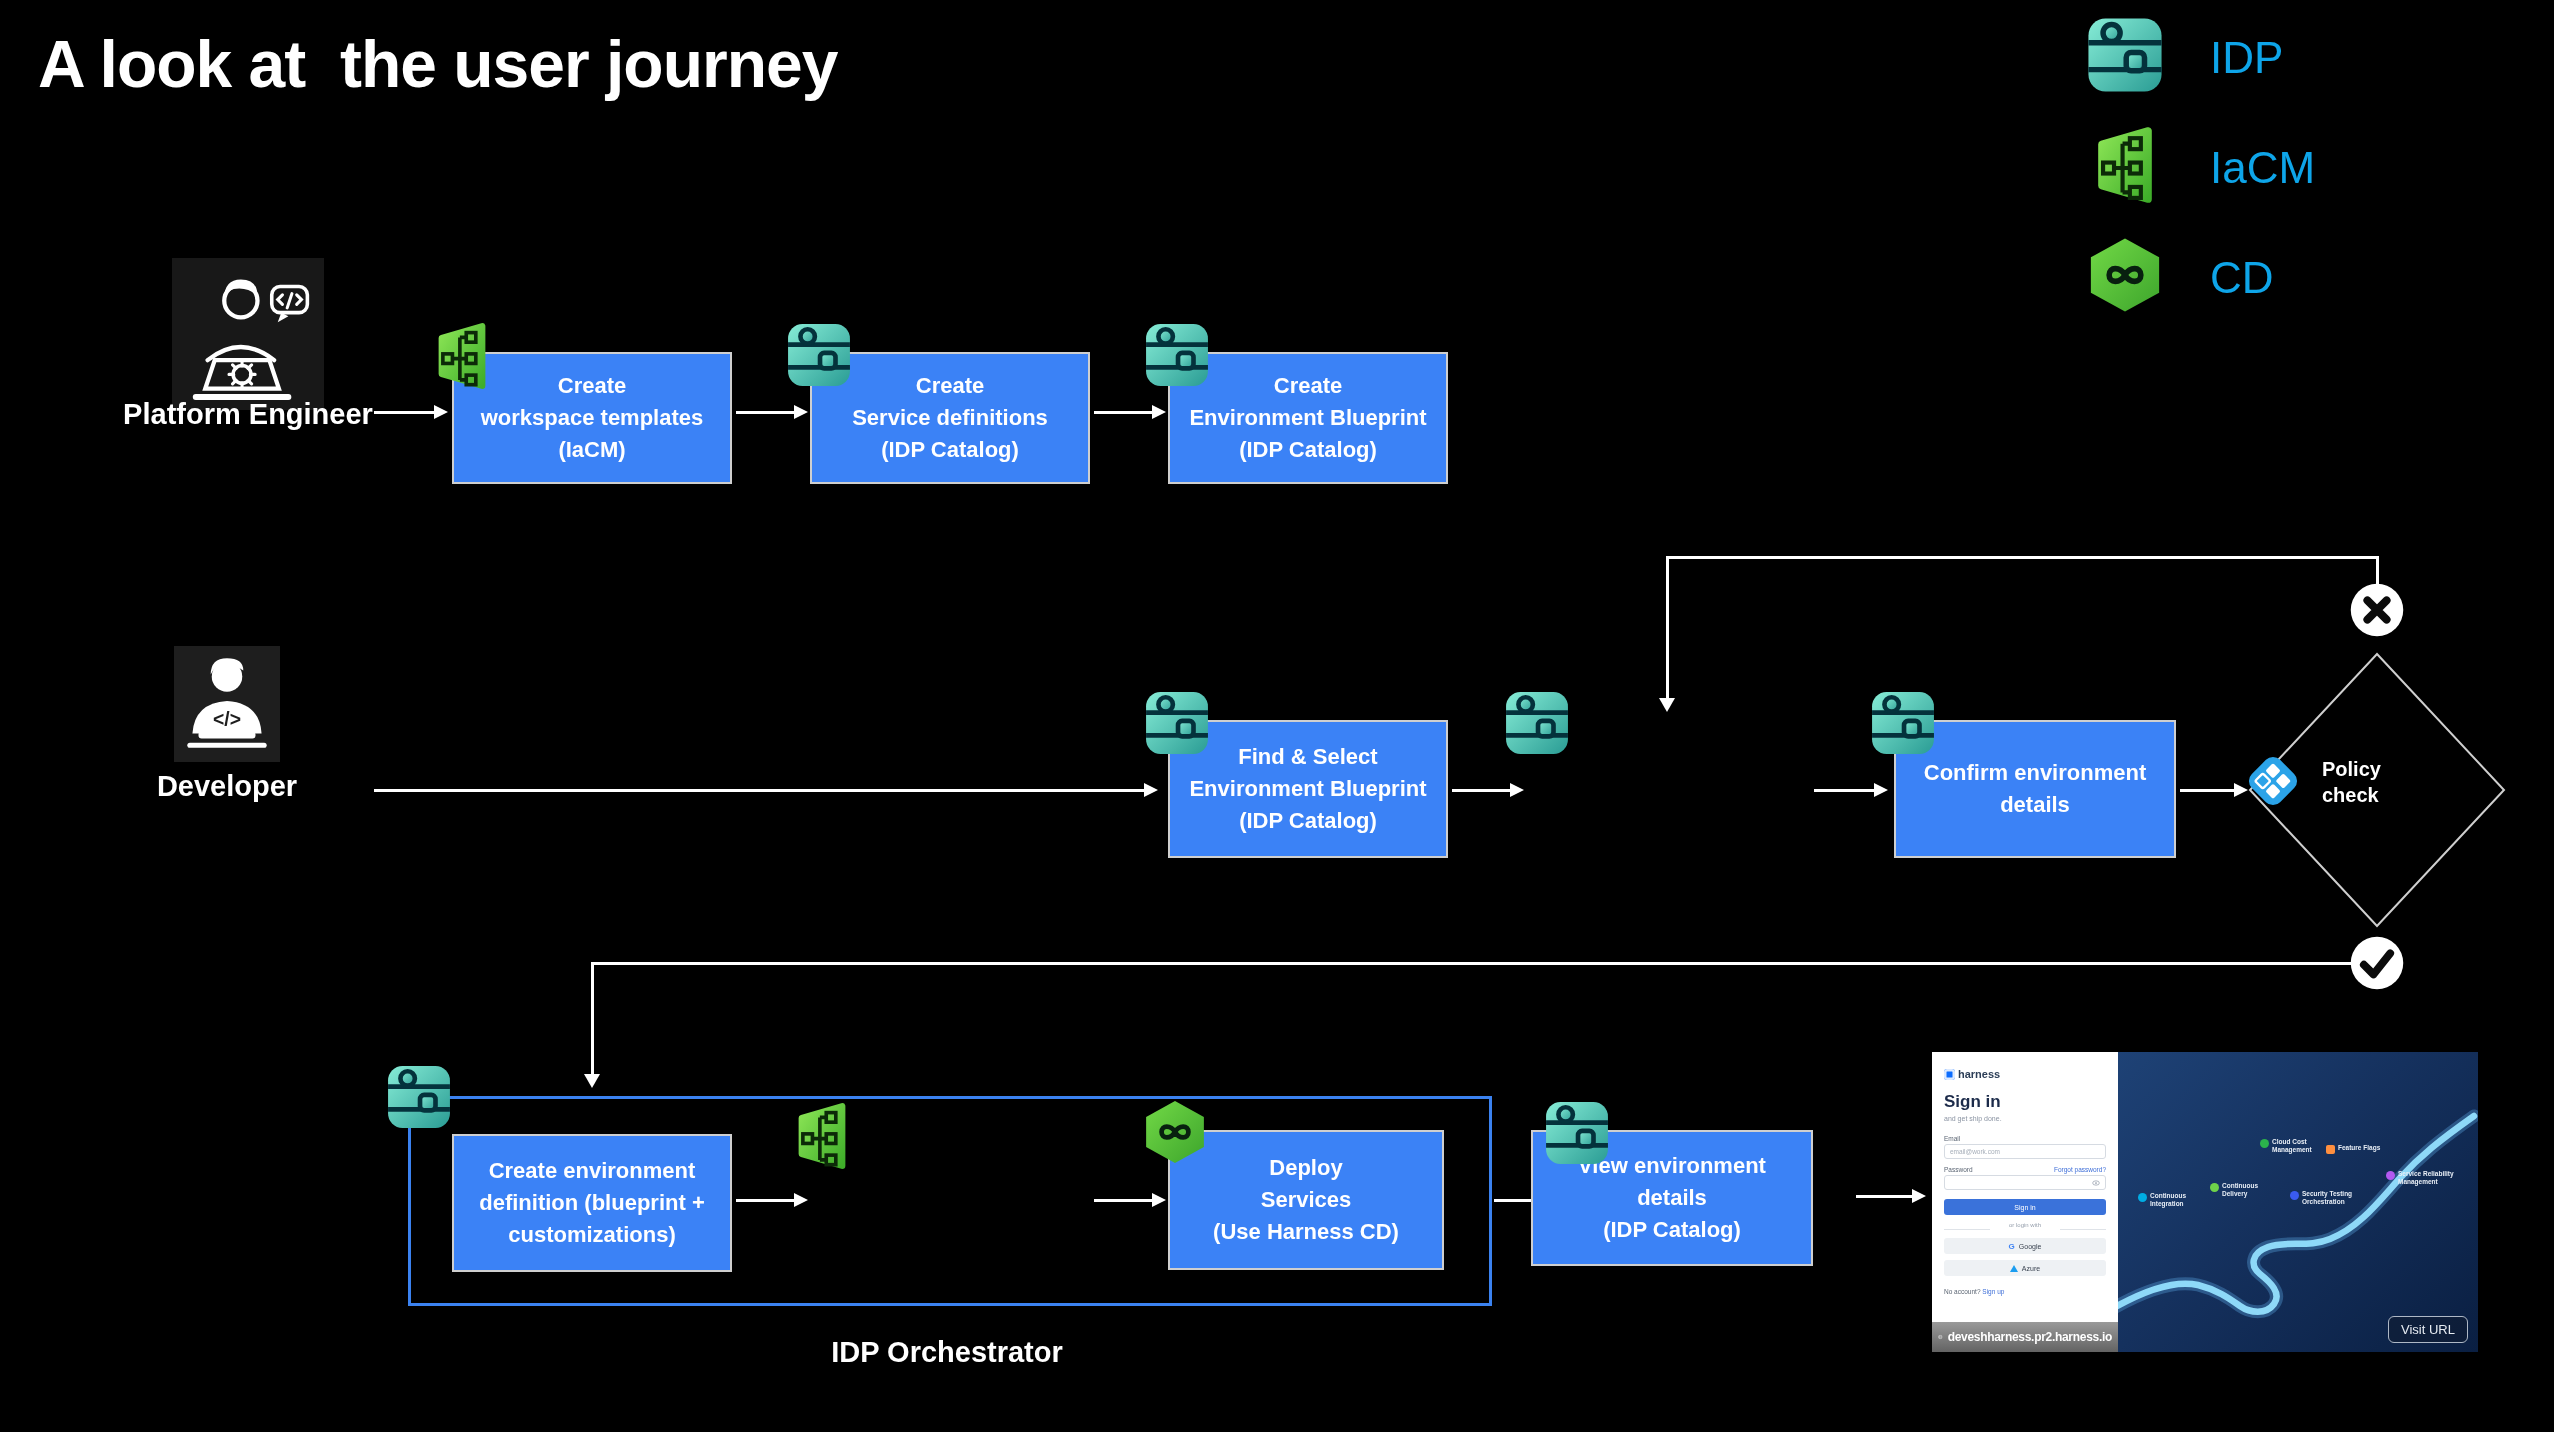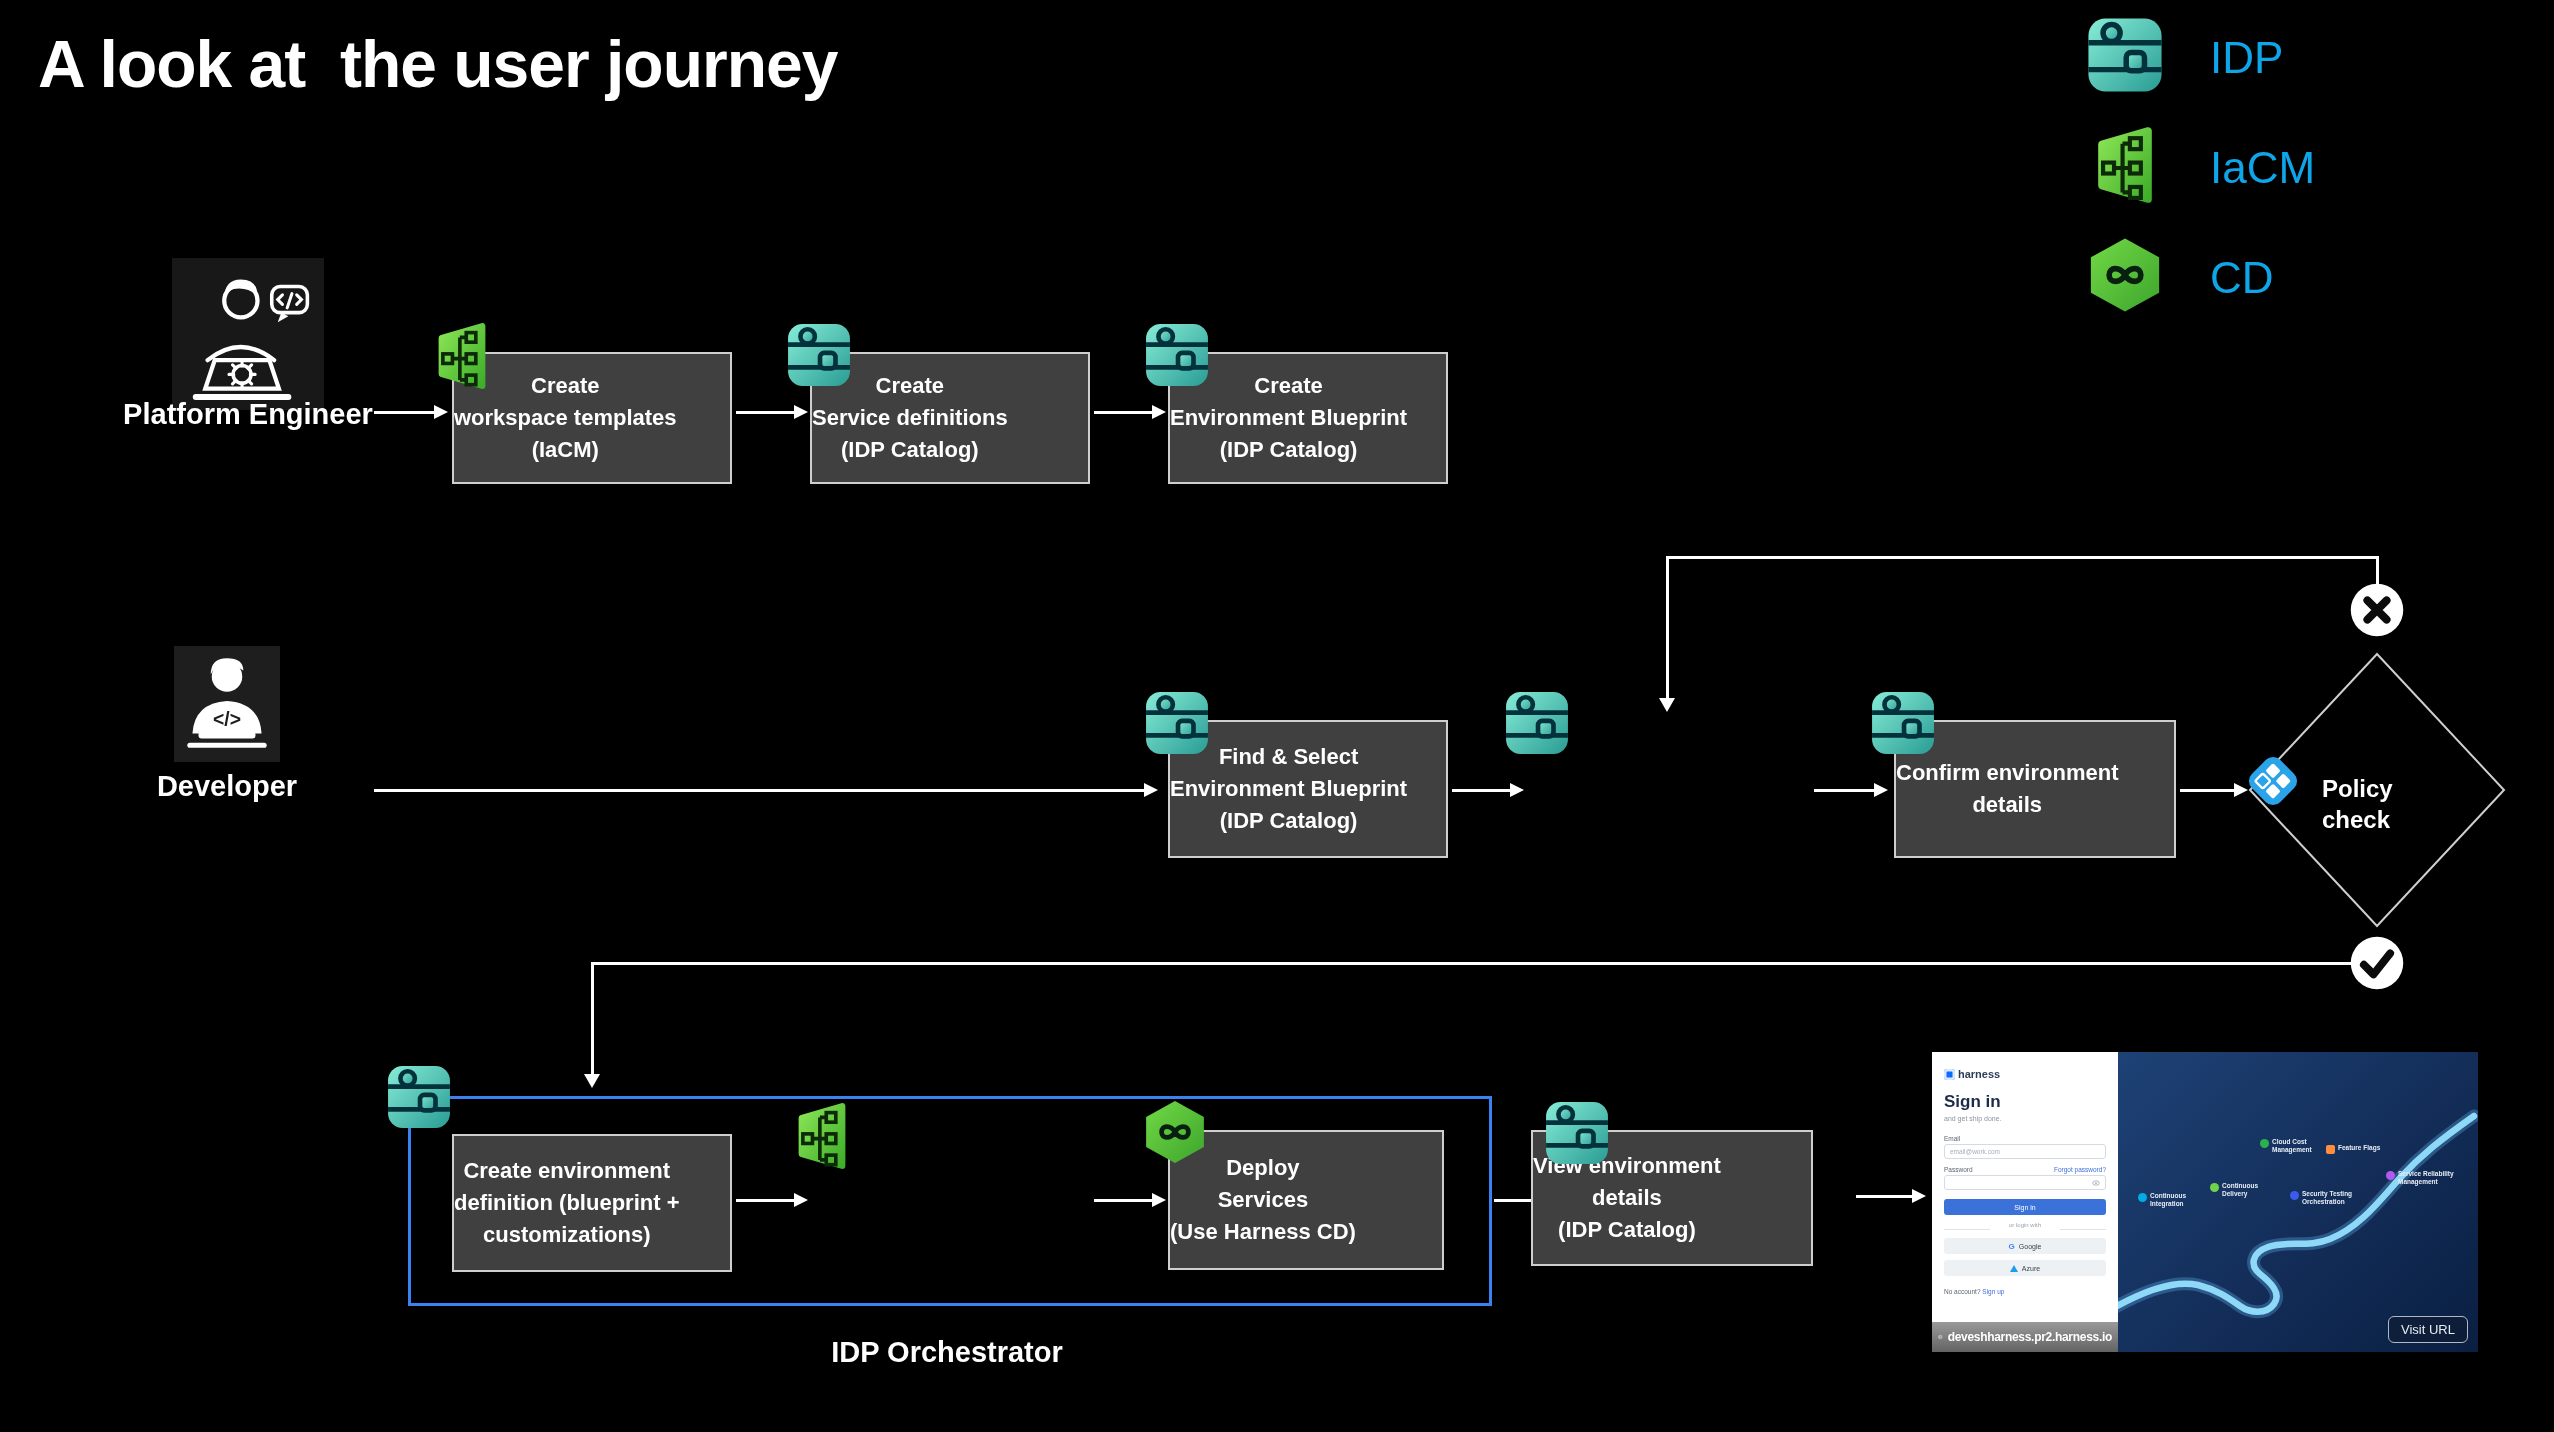--- a/index.html
+++ b/index.html
@@ -4,35 +4,35 @@
 <style>
   html,body{margin:0;padding:0;background:#000;}
   .stage{position:relative;width:2554px;height:1432px;background:#000;overflow:hidden;
          font-family:"Liberation Sans",sans-serif;color:#fff;}
   .abs{position:absolute;}
   .title{position:absolute;left:38px;top:26px;font-size:66px;font-weight:700;
          letter-spacing:-1px;white-space:pre;color:#fff;}
   
   .legend-label{position:absolute;left:2210px;font-size:44px;font-weight:400;color:#0ea5e9;}
   
-  .node{position:absolute;border:2px solid #cfcfcf;background:#404040;display:flex;
-        align-items:center;justify-content:flex-start;text-align:center;}
+  .node{position:absolute;border:2px solid #cfcfcf;background:#3b82f6;display:flex;
+        align-items:center;justify-content:center;text-align:center;}
   .node-label{font-size:22px;font-weight:700;line-height:1.45;white-space:pre-line;color:#fff;}
   .lane-label{position:absolute;font-size:29px;font-weight:700;text-align:center;color:#fff;}
   .tile{position:absolute;background:#181818;}
   
   .harrow{position:absolute;height:2.5px;background:#fff;}
   .harrow::after{content:"";position:absolute;right:-12px;top:50%;transform:translateY(-50%);
      width:0;height:0;border-left:14px solid #fff;border-top:7px solid transparent;border-bottom:7px solid transparent;}
   .hseg{position:absolute;height:2.5px;background:#fff;}
   .vseg{position:absolute;width:2.5px;background:#fff;}
   .head-down{position:absolute;width:0;height:0;border-top:14px solid #fff;
      border-left:8px solid transparent;border-right:8px solid transparent;}
   
-  .policy-label{position:absolute;font-size:24px;font-weight:700;line-height:1.3;white-space:pre-line;margin-top:17px;}
+  .policy-label{position:absolute;font-size:20px;font-weight:700;line-height:1.3;white-space:pre-line;}
   
   .orch{position:absolute;border:3px solid #3b82f0;background:transparent;}
   
   .thumb{position:absolute;left:1932px;top:1052px;width:546px;height:300px;display:flex;}
   .thumb-left{position:relative;width:186px;height:300px;background:#fff;flex:none;text-align:right;}
   .thumb-right{position:relative;width:360px;height:300px;flex:none;
       background:linear-gradient(135deg,#1e4276 0%,#15315e 45%,#0a1f42 100%);overflow:hidden;}
   .t{position:absolute;font-family:"Liberation Sans",sans-serif;}
   .t-input{position:absolute;left:12px;width:162px;height:15px;border:1px solid #d6dbe2;
       border-radius:3px;background:#fff;display:flex;align-items:center;padding:0 5px;box-sizing:border-box;}

